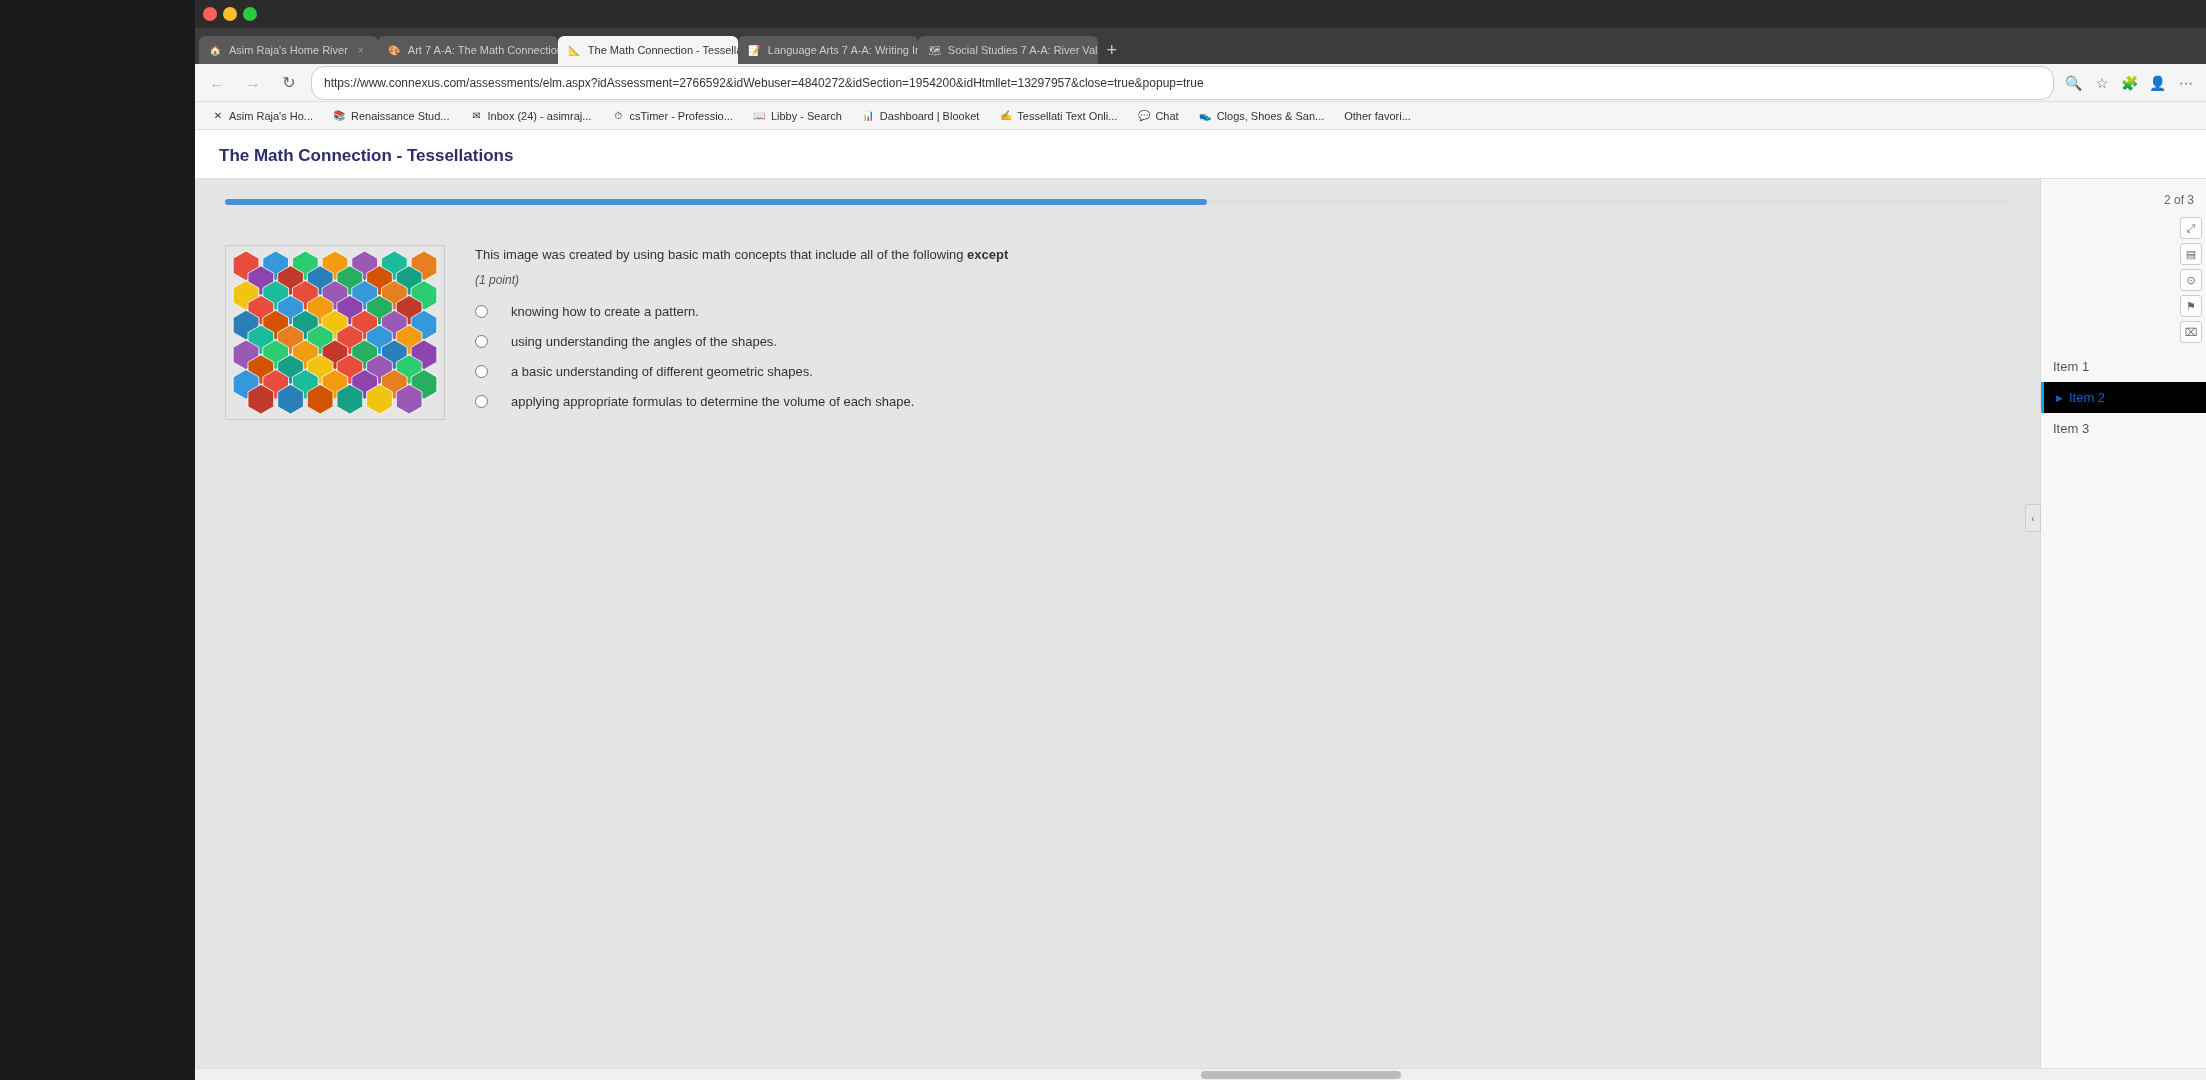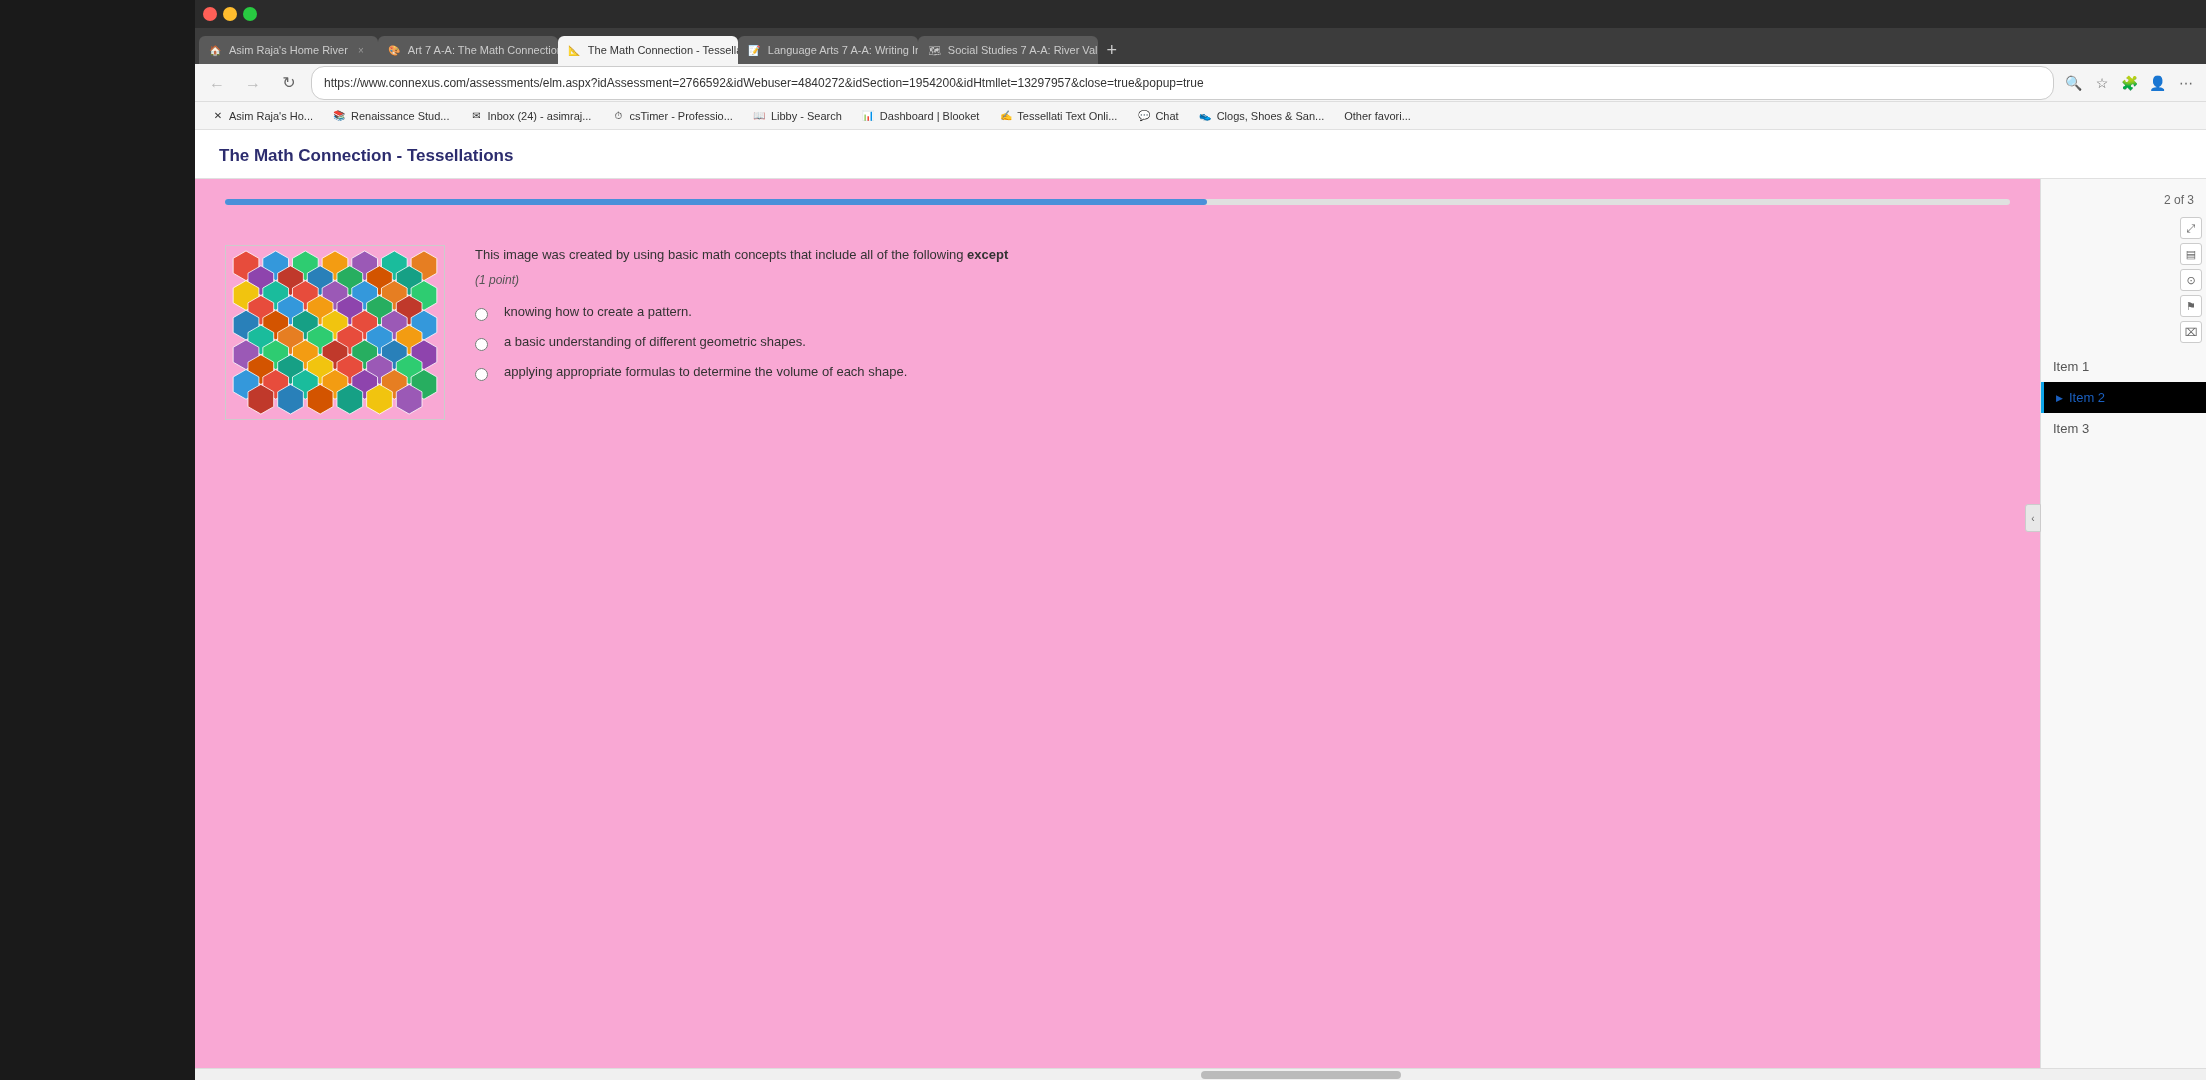--- a/index.html
+++ b/index.html
@@ -245,21 +245,21 @@
       flex: 1;
       display: flex;
       overflow: hidden;
     }
 
     
     .question-area {
       flex: 1;
       padding: 20px 30px;
       overflow-y: auto;
-      background: #f9a8d4;
+      background: #e5e5e5;
     }
 
     
     .progress-bar-container {
       width: 100%;
       height: 6px;
       background: #e0e0e0;
       border-radius: 3px;
       margin-bottom: 20px;
     }
@@ -310,22 +310,22 @@
     }
 
     .answer-options {
       display: flex;
       flex-direction: column;
       gap: 12px;
     }
 
     .answer-option {
       display: flex;
-      align-items: flex-end;
-      gap: 16px;
+      align-items: flex-start;
+      gap: 23px;
       cursor: pointer;
     }
 
     .answer-option input[type="radio"] {
       margin-top: 2px;
       cursor: pointer;
       flex-shrink: 0;
     }
 
     .answer-option-label {
@@ -619,20 +619,24 @@
             <p class="question-text">
               <span>This image was created by using basic math concepts that include all of the following </span><strong>except</strong>
             </p>
             <p class="question-points">(1 point)</p>
             <div class="answer-options">
               <label class="answer-option">
                 <input type="radio" name="answer" value="opt1" style="">
                 <span class="answer-option-label">knowing how to create a pattern.</span>
               </label>
               <label class="answer-option">
+                <input type="radio" name="answer" value="opt2" style="">
+                <span class="answer-option-label">using understanding the angles of the shapes.</span>
+              </label>
+              <label class="answer-option">
                 <input type="radio" name="answer" value="opt3" style="">
                 <span class="answer-option-label">a basic understanding of different geometric shapes.</span>
               </label>
               <label class="answer-option">
                 <input type="radio" name="answer" value="opt4" style="">
                 <span class="answer-option-label">applying appropriate formulas to determine the volume of each shape.</span>
               </label>
             </div>
           </div>
 

